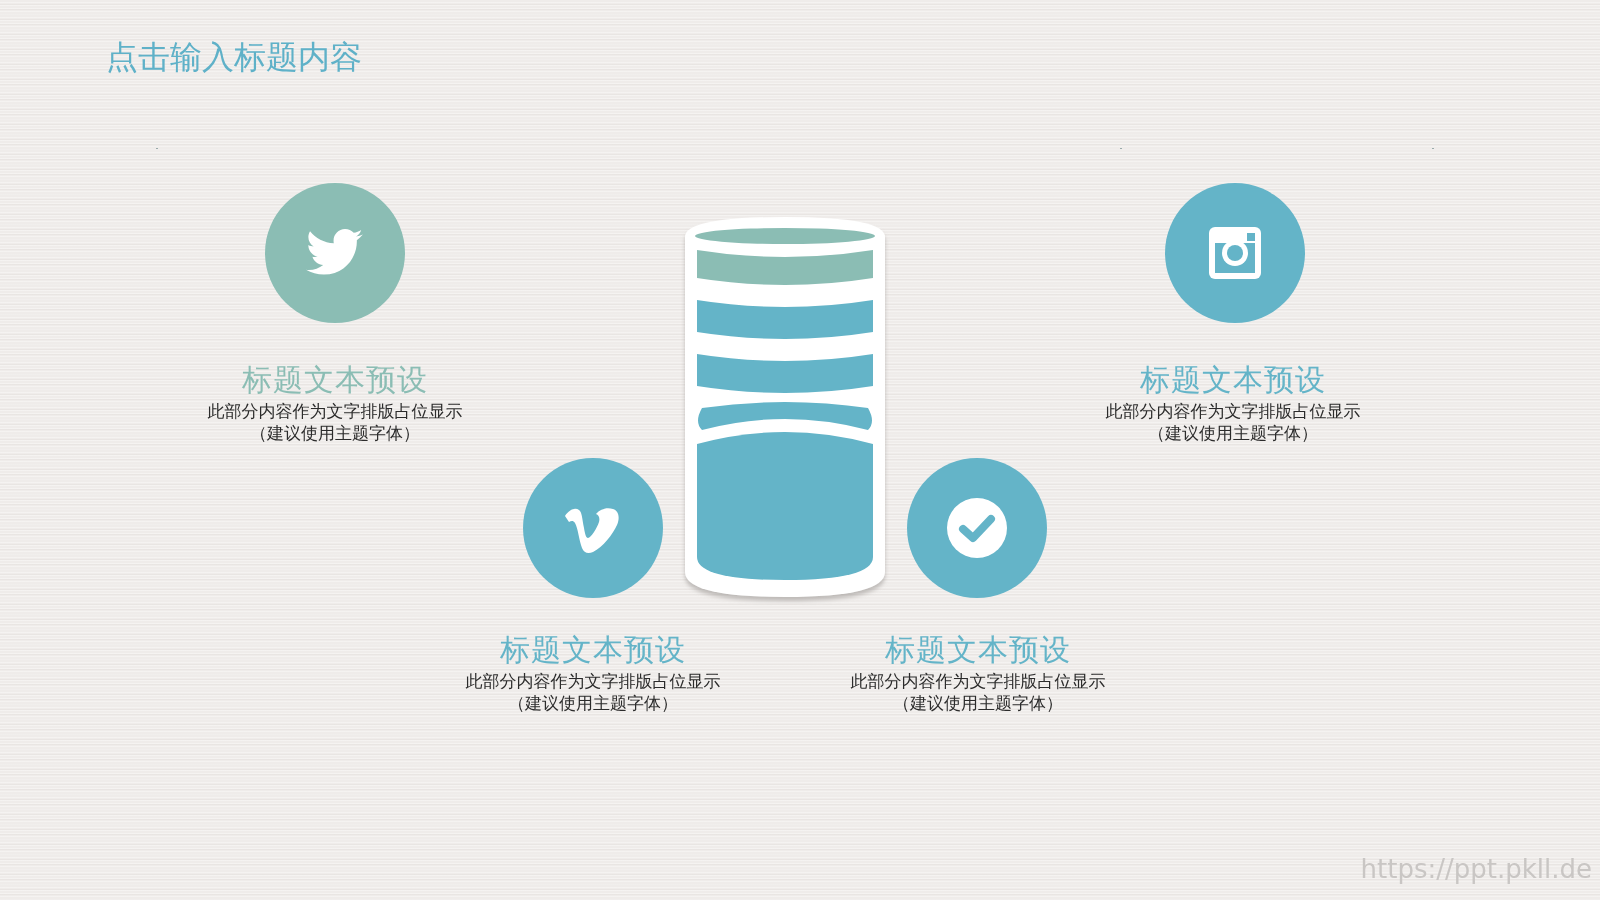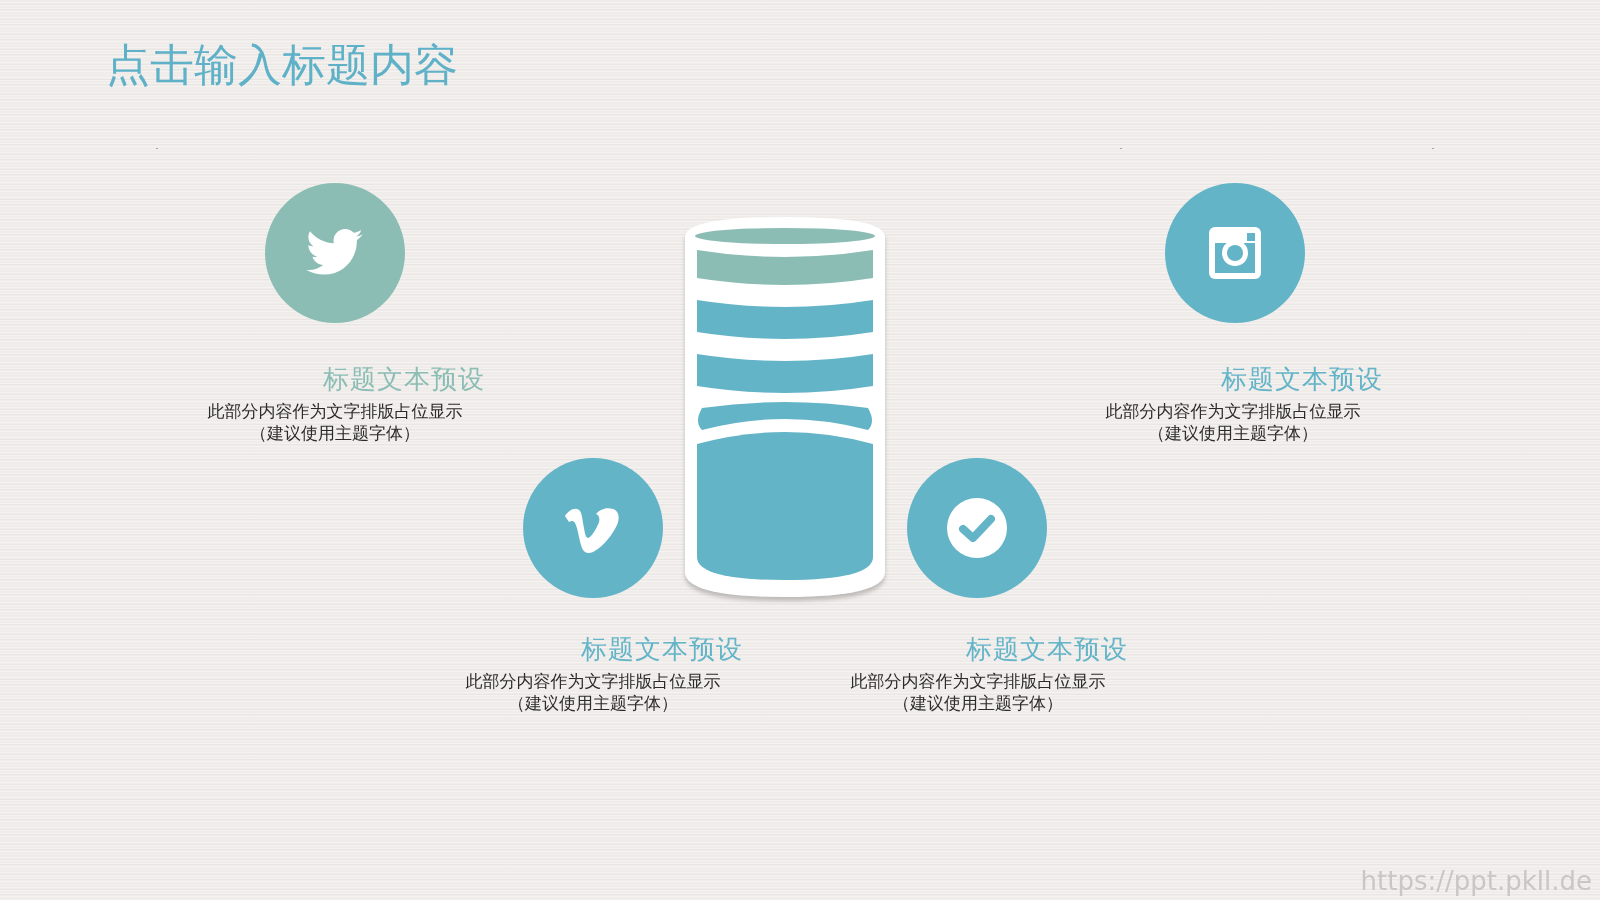--- a/index.html
+++ b/index.html
@@ -7,40 +7,39 @@
     width:1600px; height:900px; overflow:hidden; position:relative;
     background-color:#efecea;
     background-image:
       repeating-linear-gradient(0deg, rgba(255,255,255,0.35) 0px, rgba(255,255,255,0.35) 1px, rgba(0,0,0,0) 1px, rgba(0,0,0,0) 3px),
       repeating-linear-gradient(0deg, rgba(180,170,165,0.10) 0px, rgba(180,170,165,0.10) 1px, rgba(0,0,0,0) 1px, rgba(0,0,0,0) 5px);
     font-family: "DejaVu Sans", sans-serif;
   }
   .slide-title {
     position:absolute; left:106px; top:36px;
     font-family: "DejaVu Sans", sans-serif;
-    font-size:44px; color:#5fb1c8; letter-spacing:0px; white-space:nowrap;
+    font-size:32px; color:#5fb1c8; letter-spacing:0px; white-space:nowrap;
   }
   .dot { position:absolute; width:2px; height:1px; background:#9aa; }
   .circle {
     position:absolute; width:140px; height:140px; border-radius:50%;
     display:flex; align-items:center; justify-content:center;
   }
   .circle svg { display:block; }
   .block { position:absolute; width:300px; text-align:center; }
   .block .heading {
-    font-family: Liberation Serif, serif; font-size:26px; line-height:40px;
+    font-family: Liberation Serif, serif; font-size:30px; line-height:40px;
     letter-spacing:1px;
-    text-align:right;
   }
   .block .body {
     font-family: "DejaVu Serif", serif; font-size:17px; line-height:22px;
     color:#2b2b2b; padding:0 10px;
   }
   .watermark {
-    position:absolute; right:8px; bottom:4px;
+    position:absolute; right:8px; bottom:16px;
     font-family: "DejaVu Sans", sans-serif; font-size:26px; color:#c9c6c4;
     letter-spacing:0px;
   }
 </style>
 </head>
 <body>
 
 <div>
 
   <div class="slide-title">点击输入标题内容</div>

